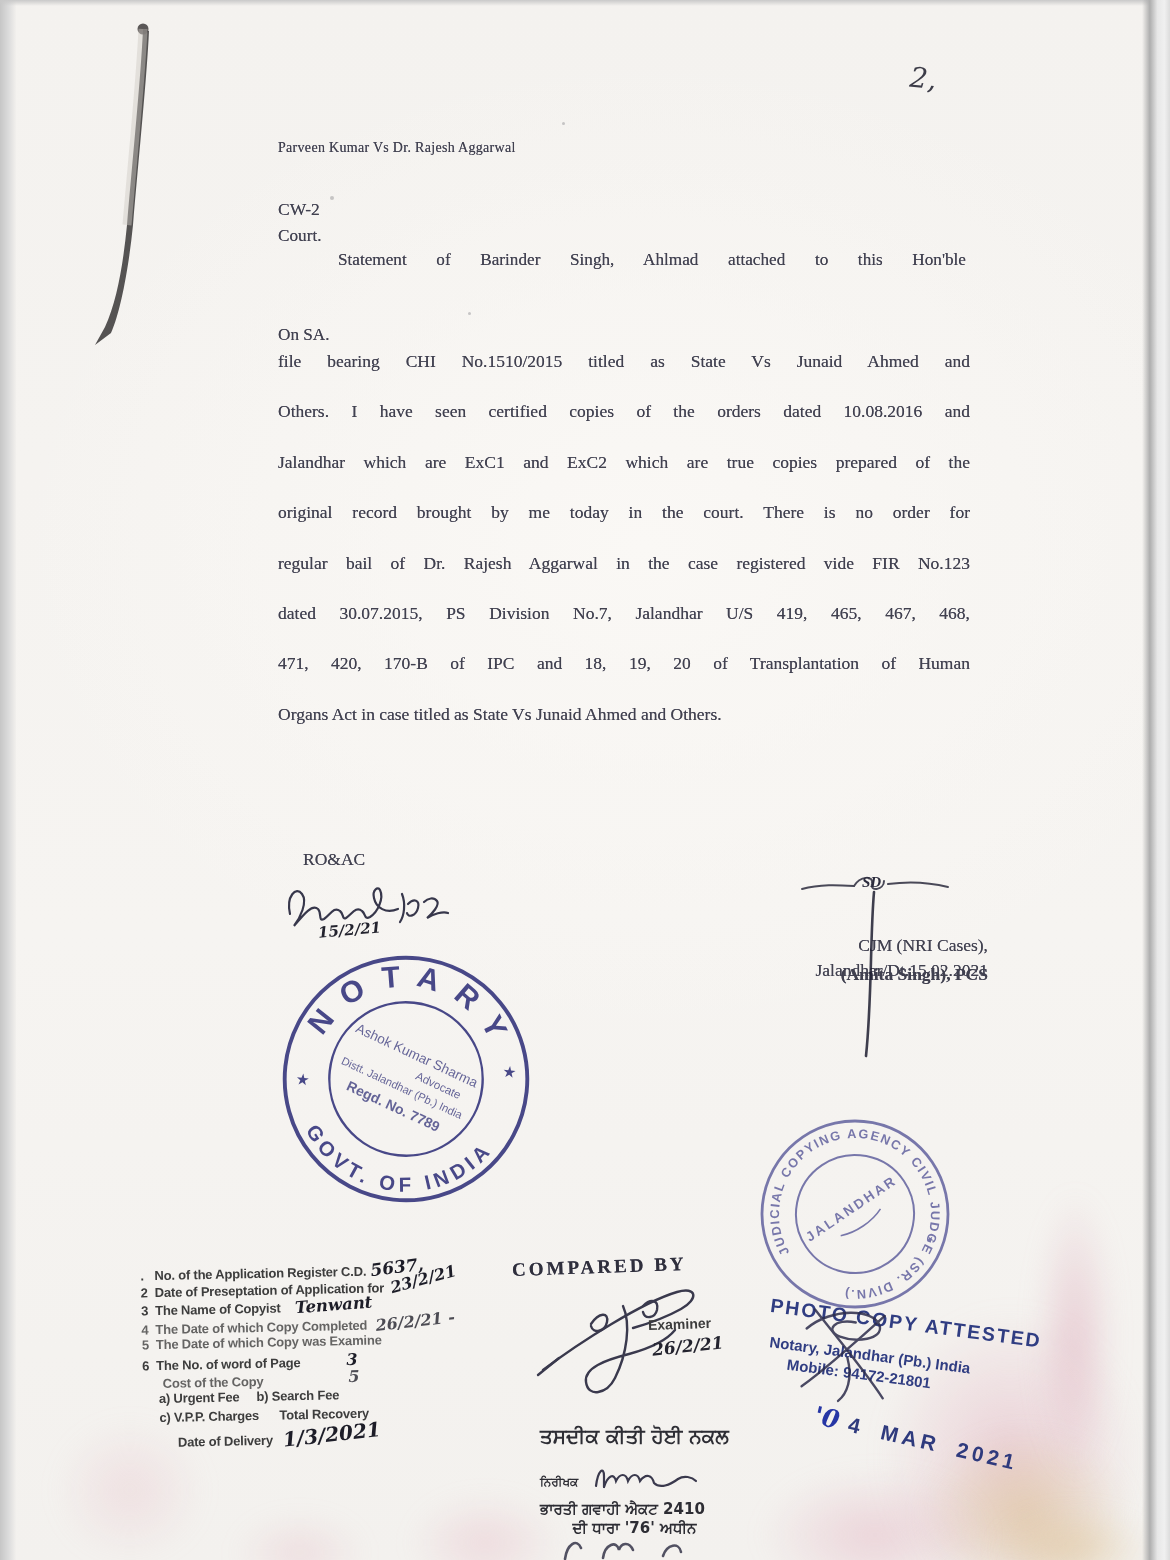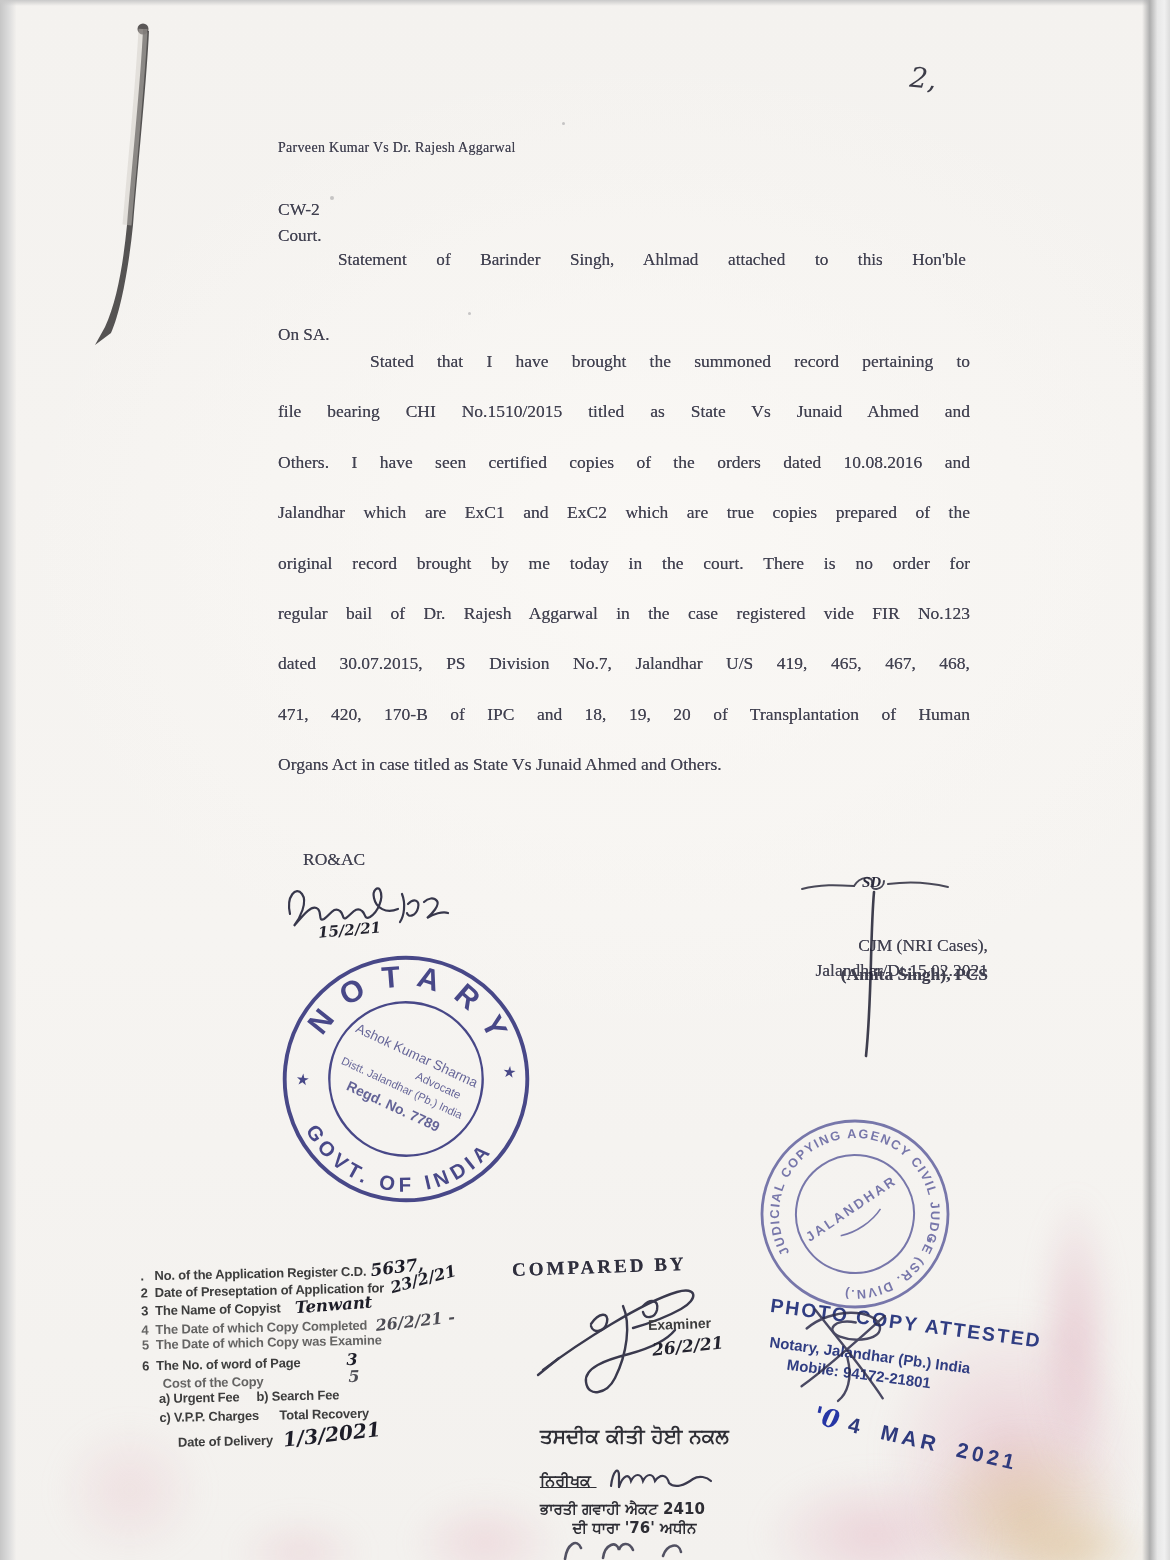--- a/index.html
+++ b/index.html
@@ -70,21 +70,21 @@
   #attest-stamp{font-size:19.5px;font-weight:700;letter-spacing:2px;white-space:nowrap;}
   #attest-notary{margin-top:16px;padding-left:4px;font-size:15px;font-weight:700;white-space:nowrap;}
   #attest-mobile{margin-top:3px;padding-left:24px;font-size:15px;font-weight:700;white-space:nowrap;}
   #date-stamp{left:812px;top:1424px;transform:rotate(13deg);white-space:nowrap;}
   #date-stamp .ds{font-family:"Liberation Sans",sans-serif;font-weight:700;font-size:21px;color:#2f3a7d;letter-spacing:4px;word-spacing:8px;}
   #date-stamp .dh{font-family:"DejaVu Serif",serif;font-style:italic;font-weight:700;font-size:25px;color:#2636a5;margin-right:10px;}
 
   
   #punjabi{left:540px;top:1424px;color:#2d2d34;font-family:"DejaVu Sans","Liberation Sans",sans-serif;}
   #pb-attested{font-size:20px;font-weight:700;}
-  #pb-inspector-row{margin-top:14px;font-size:16px;font-weight:700;text-decoration:underline;}
+  #pb-inspector-row{margin-top:14px;font-size:12px;font-weight:700;}
   #pb-act{margin-top:8px;font-size:15px;font-weight:700;}
   #pb-section{margin-top:1px;font-size:15px;font-weight:700;text-align:center;}
 
   
   .stain{position:absolute;border-radius:50%;filter:blur(12px);}
   .st1{left:880px;top:1310px;width:260px;height:290px;background:radial-gradient(closest-side,rgba(222,164,182,.42),rgba(222,164,182,0));}
   .st2{left:920px;top:1430px;width:210px;height:170px;background:radial-gradient(closest-side,rgba(216,186,132,.5),rgba(216,186,132,0));}
   .st3{left:1035px;top:1190px;width:80px;height:290px;background:radial-gradient(closest-side,rgba(214,148,170,.38),rgba(214,148,170,0));}
   .st4{left:760px;top:1470px;width:230px;height:130px;background:radial-gradient(closest-side,rgba(224,168,186,.4),rgba(224,168,186,0));}
   .st5{left:410px;top:1495px;width:150px;height:95px;background:radial-gradient(closest-side,rgba(228,176,190,.34),rgba(228,176,190,0));}
@@ -124,21 +124,20 @@
   <div class="abs typed" id="case-title">Parveen Kumar Vs Dr. Rajesh Aggarwal</div>
   <div class="abs typed" id="exhibit-label">CW-2</div>
 
   <div class="abs typed" id="statement-para">
     <div class="ln last">Court.</div>
     <div class="ln first">Statement of Barinder Singh, Ahlmad attached to this Hon'ble</div>
   </div>
   <div class="abs typed" id="oath-line">On SA.</div>
 
   <div class="abs typed" id="body-para">
-    <div class="ln first">Stated that I have brought the summoned record pertaining to</div>
     <div class="ln">file bearing CHI No.1510/2015 titled as State Vs Junaid Ahmed and</div>
     <div class="ln">Others. I have seen certified copies of the orders dated 10.08.2016 and</div>
     <div class="ln">Jalandhar which are ExC1 and ExC2 which are true copies prepared of the</div>
     <div class="ln">original record brought by me today in the court. There is no order for</div>
     <div class="ln">regular bail of Dr. Rajesh Aggarwal in the case registered vide FIR No.123</div>
     <div class="ln">dated 30.07.2015, PS Division No.7, Jalandhar U/S 419, 465, 467, 468,</div>
     <div class="ln">471, 420, 170-B of IPC and 18, 19, 20 of Transplantation of Human</div>
     <div class="ln last">Organs Act in case titled as State Vs Junaid Ahmed and Others.</div>
   </div>
 

